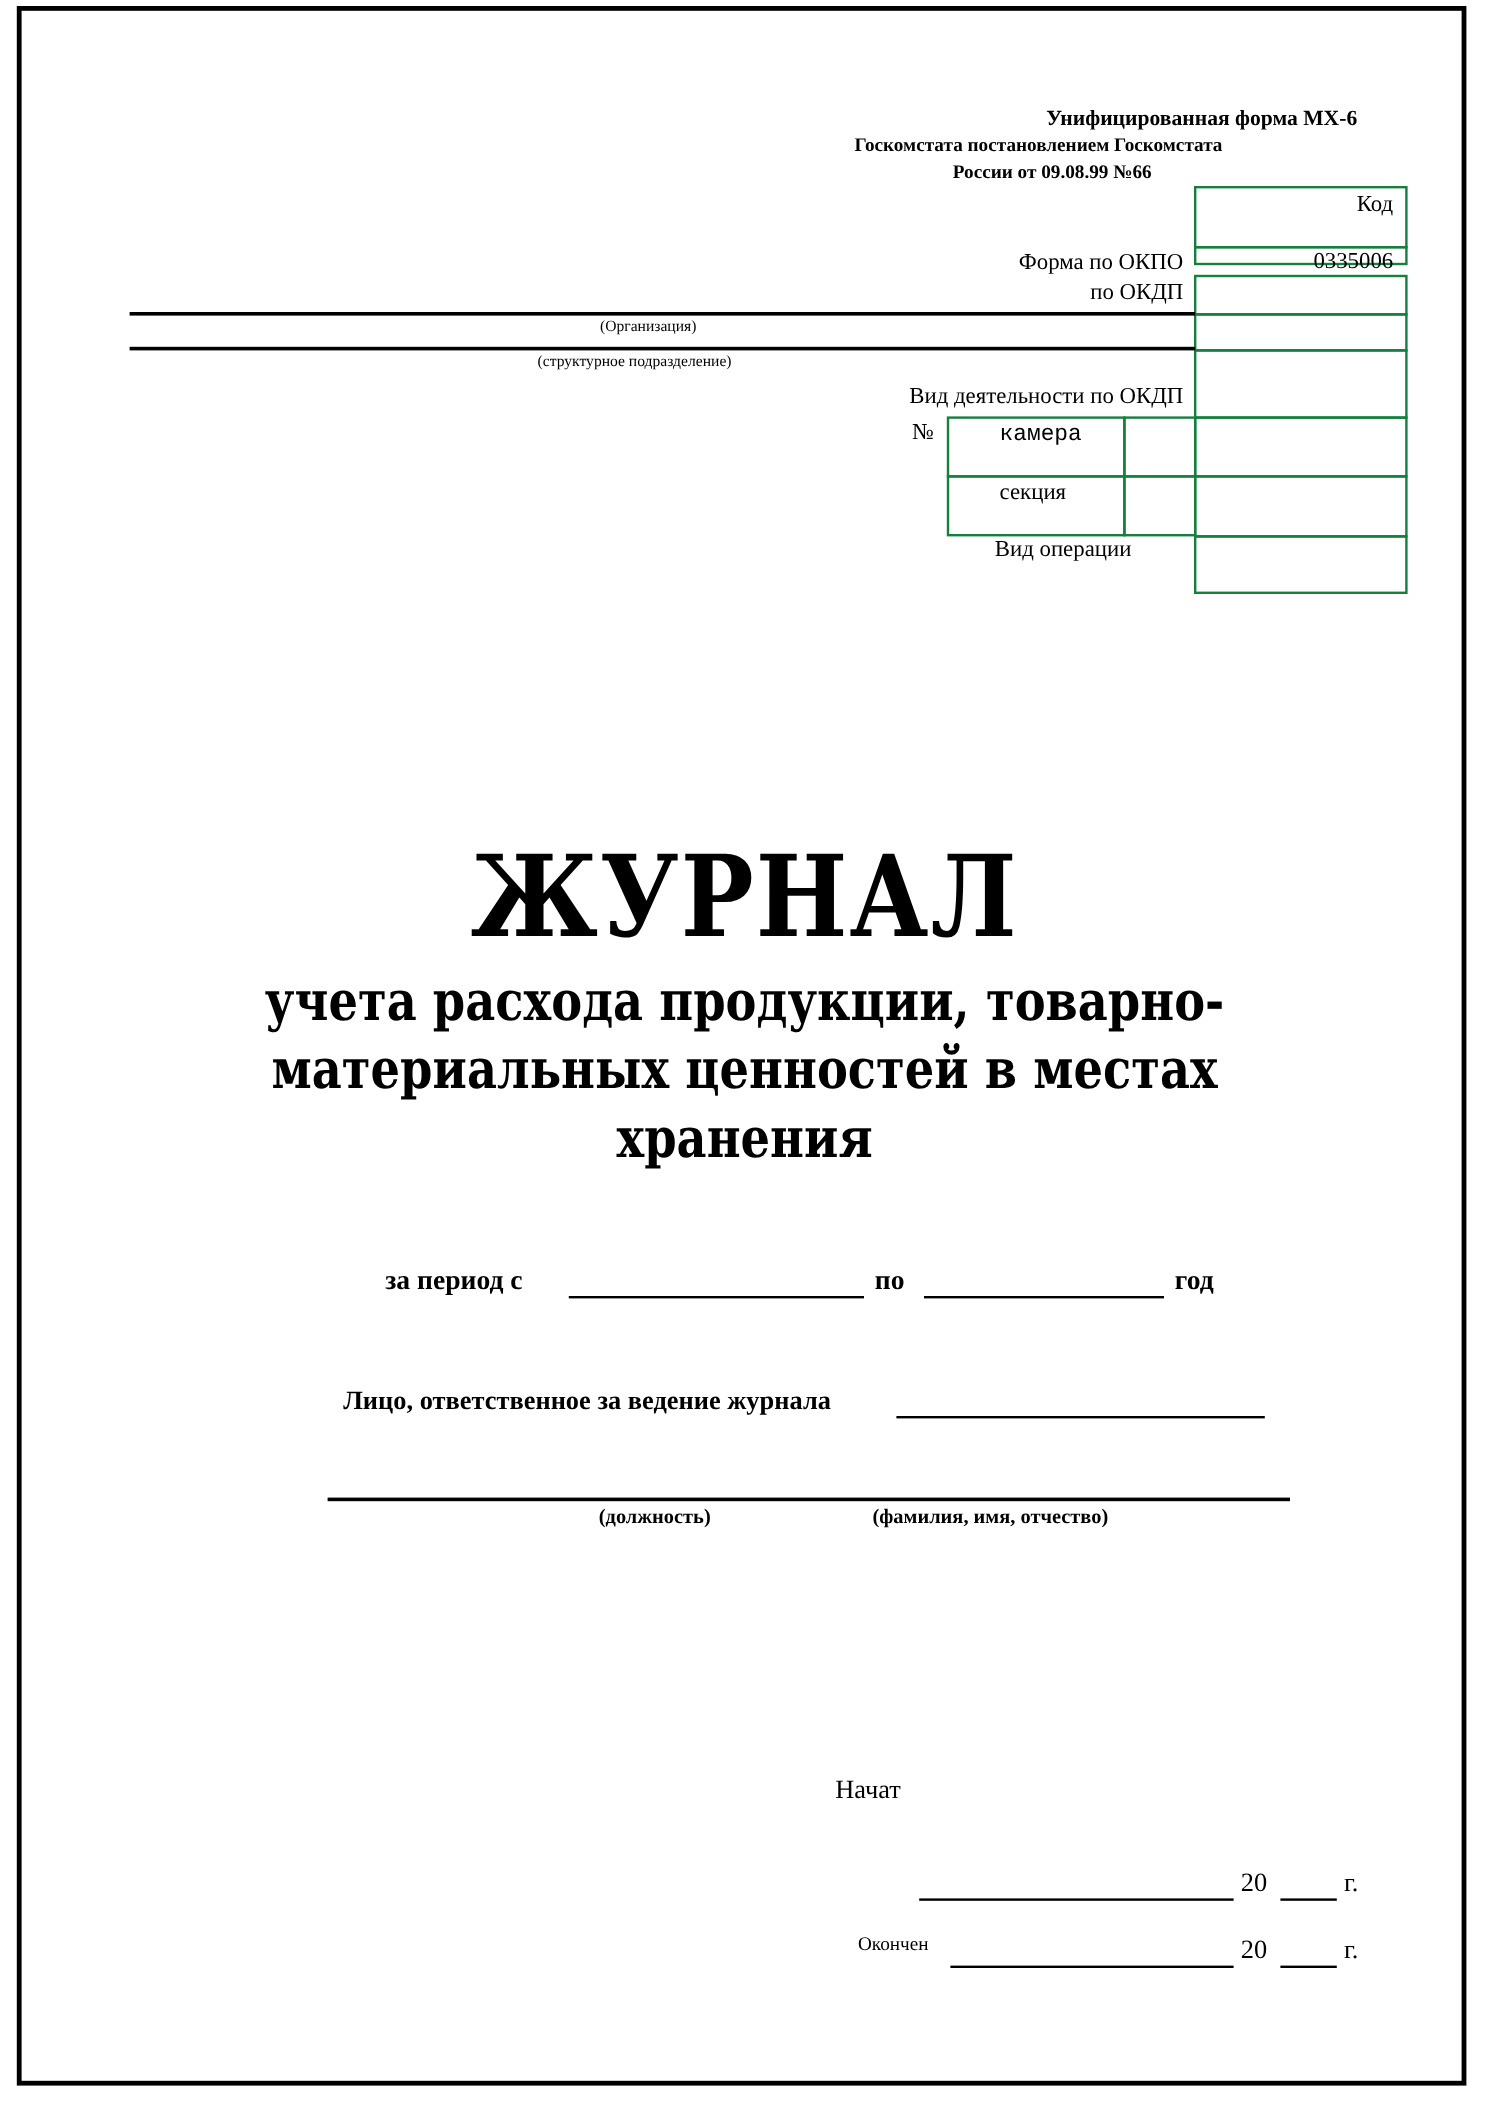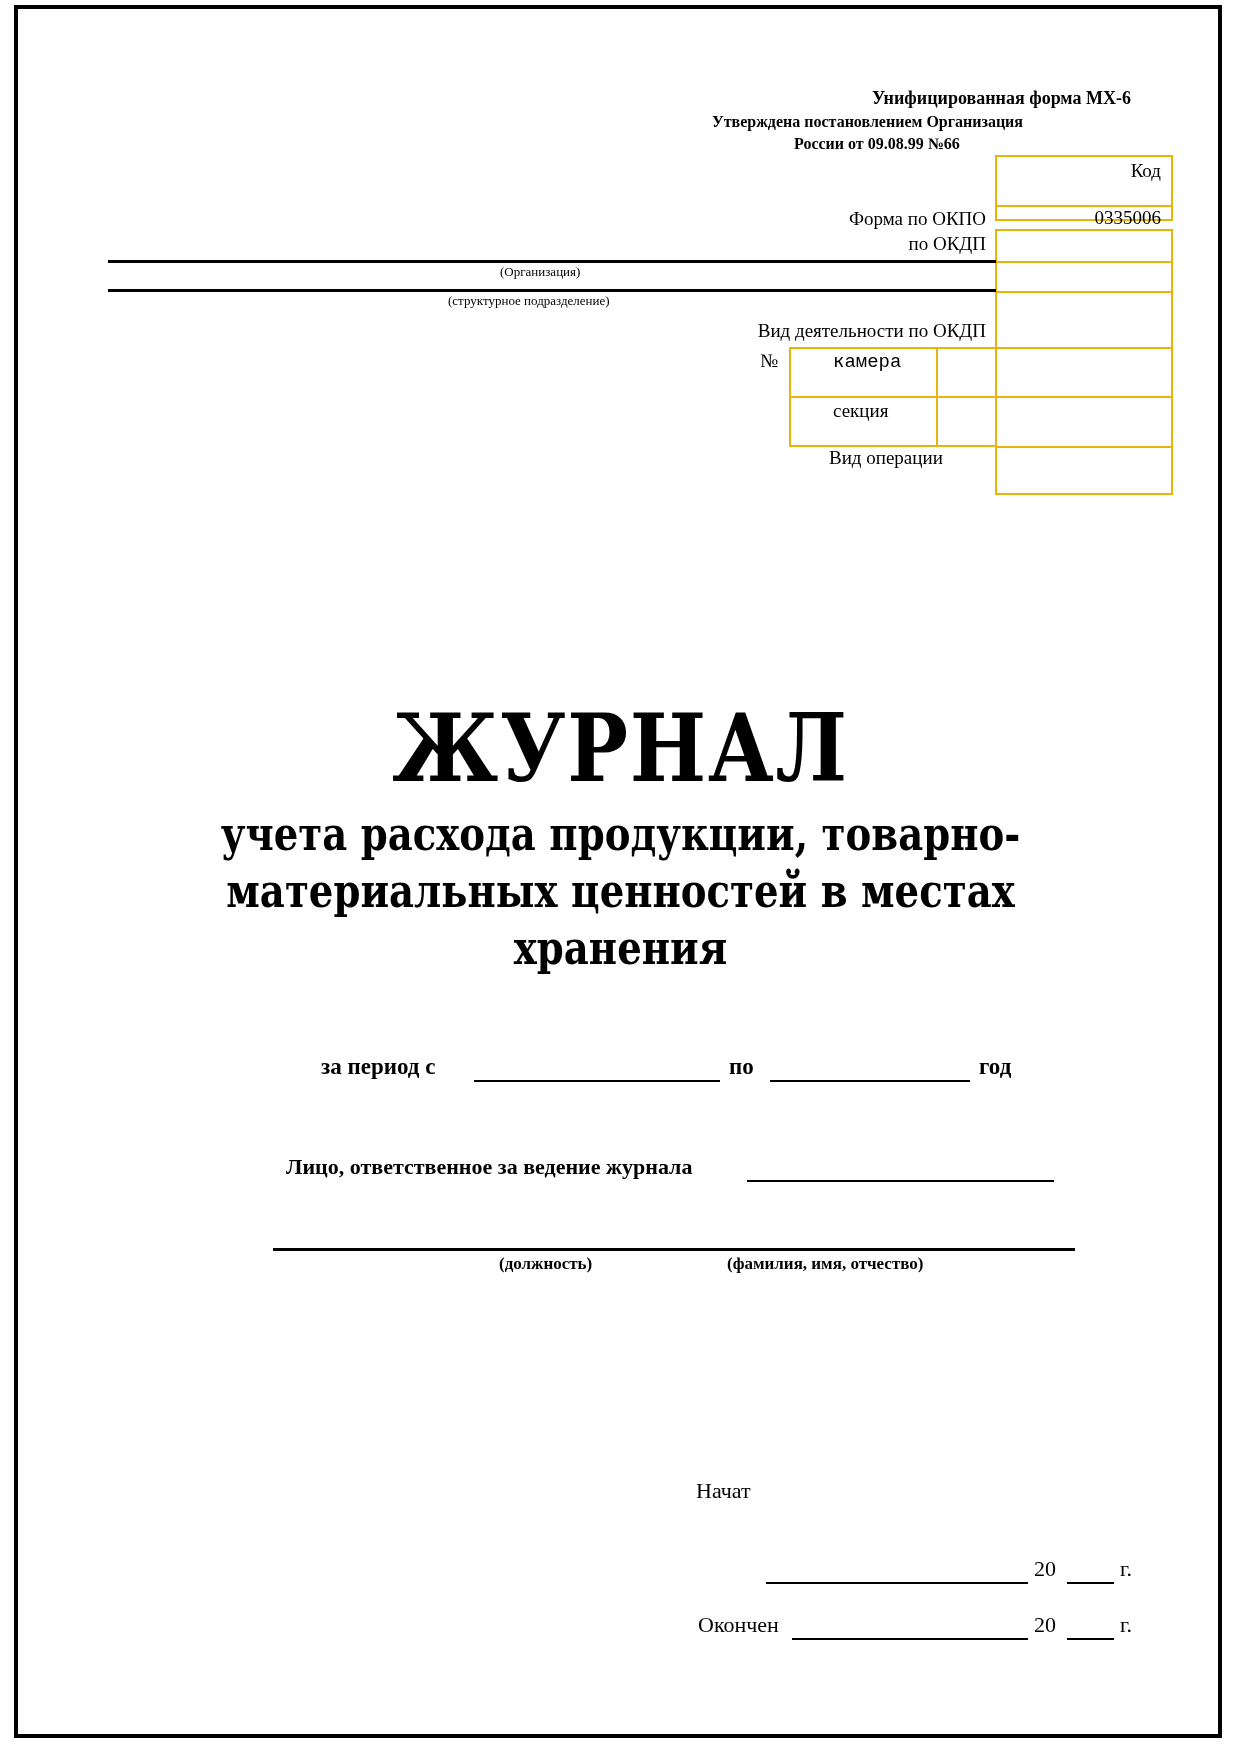--- a/index.html
+++ b/index.html
@@ -5,34 +5,34 @@
   html, body { margin: 0; padding: 0; background: #ffffff; }
   body { width: 1241px; height: 1755px; position: relative; overflow: hidden;
          font-family: "Liberation Serif", "DejaVu Serif", serif; color: #000; }
   .frame { position: absolute; left: 14px; top: 5px; width: 1200px; height: 1725px;
            border: 4px solid #000; box-sizing: content-box; }
   .abs { position: absolute; white-space: nowrap; }
   .hdr { font-weight: bold; font-size: 17px; text-align: right; }
   .lbl { font-size: 19px; }
   .small { font-size: 13px; }
   .hline { position: absolute; background: #000; }
-  .cell { position: absolute; border: 2px solid #eab308; box-sizing: border-box; background: transparent; }
+  .cell { position: absolute; border: 2px solid #15803d; box-sizing: border-box; background: transparent; }
   .title { position: absolute; left: 0; width: 1241px; text-align: center;
            font-family: "DejaVu Serif", "Liberation Serif", serif; font-weight: bold; }
   .title-main { top: 693px; font-size: 94px; letter-spacing: 2px; transform: scaleX(0.86); }
   .title-sub { top: 806px; font-size: 46px; line-height: 57px; transform: scaleX(0.84); }
   .bold19 { font-weight: bold; font-size: 23px; }
 </style>
 </head>
 <body>
 
 <div class="frame"></div>
 
 <div class="abs hdr" style="right:110px; top:88px; font-size:18px;">Унифицированная форма МХ-6</div>
-<div class="abs hdr" style="left:712px; top:113px; font-size:16px;">Утверждена постановлением Организация</div>
+<div class="abs hdr" style="left:712px; top:113px; font-size:16px;">Госкомстата постановлением Госкомстата</div>
 <div class="abs hdr" style="left:794px; top:135px; font-size:16px;">России от 09.08.99 №66</div>
 
 <div class="cell" style="left:995px; top:155px; width:178px; height:52px;">
   <span class="abs lbl" style="right:10px; top:3px;">Код</span>
 </div>
 <div class="cell" style="left:995px; top:205px; width:178px; height:16px;">
   <span class="abs lbl" style="right:10px; top:0px;">0335006</span>
 </div>
 <div class="cell" style="left:995px; top:229px; width:178px; height:34px;"></div>
 <div class="cell" style="left:995px; top:261px; width:178px; height:32px;"></div>
@@ -79,17 +79,17 @@
 <div class="hline" style="left:273px; top:1248px; width:802px; height:3px;"></div>
 <div class="abs" style="left:499px; top:1254px; font-weight:bold; font-size:17px;">(должность)</div>
 <div class="abs" style="left:727px; top:1254px; font-weight:bold; font-size:17px;">(фамилия, имя, отчество)</div>
 
 <div class="abs lbl" style="left:696px; top:1478px; font-size:22px;text-align:center;">Начат</div>
 <div class="hline" style="left:766px; top:1582px; width:262px; height:2px;"></div>
 <div class="abs lbl" style="left:1034px; top:1556px; font-size:22px;">20</div>
 <div class="hline" style="left:1067px; top:1582px; width:47px; height:2px;"></div>
 <div class="abs lbl" style="left:1120px; top:1556px; font-size:22px;">г.</div>
 
-<div class="abs lbl" style="left:698px; top:1612px; font-size:22px;">Окончен</div>
+<div class="abs lbl" style="left:715px; top:1612px; font-size:16px;">Окончен</div>
 <div class="hline" style="left:792px; top:1638px; width:236px; height:2px;"></div>
 <div class="abs lbl" style="left:1034px; top:1612px; font-size:22px;">20</div>
 <div class="hline" style="left:1067px; top:1638px; width:47px; height:2px;"></div>
 <div class="abs lbl" style="left:1120px; top:1612px; font-size:22px;">г.</div>
 
 </body></html>

